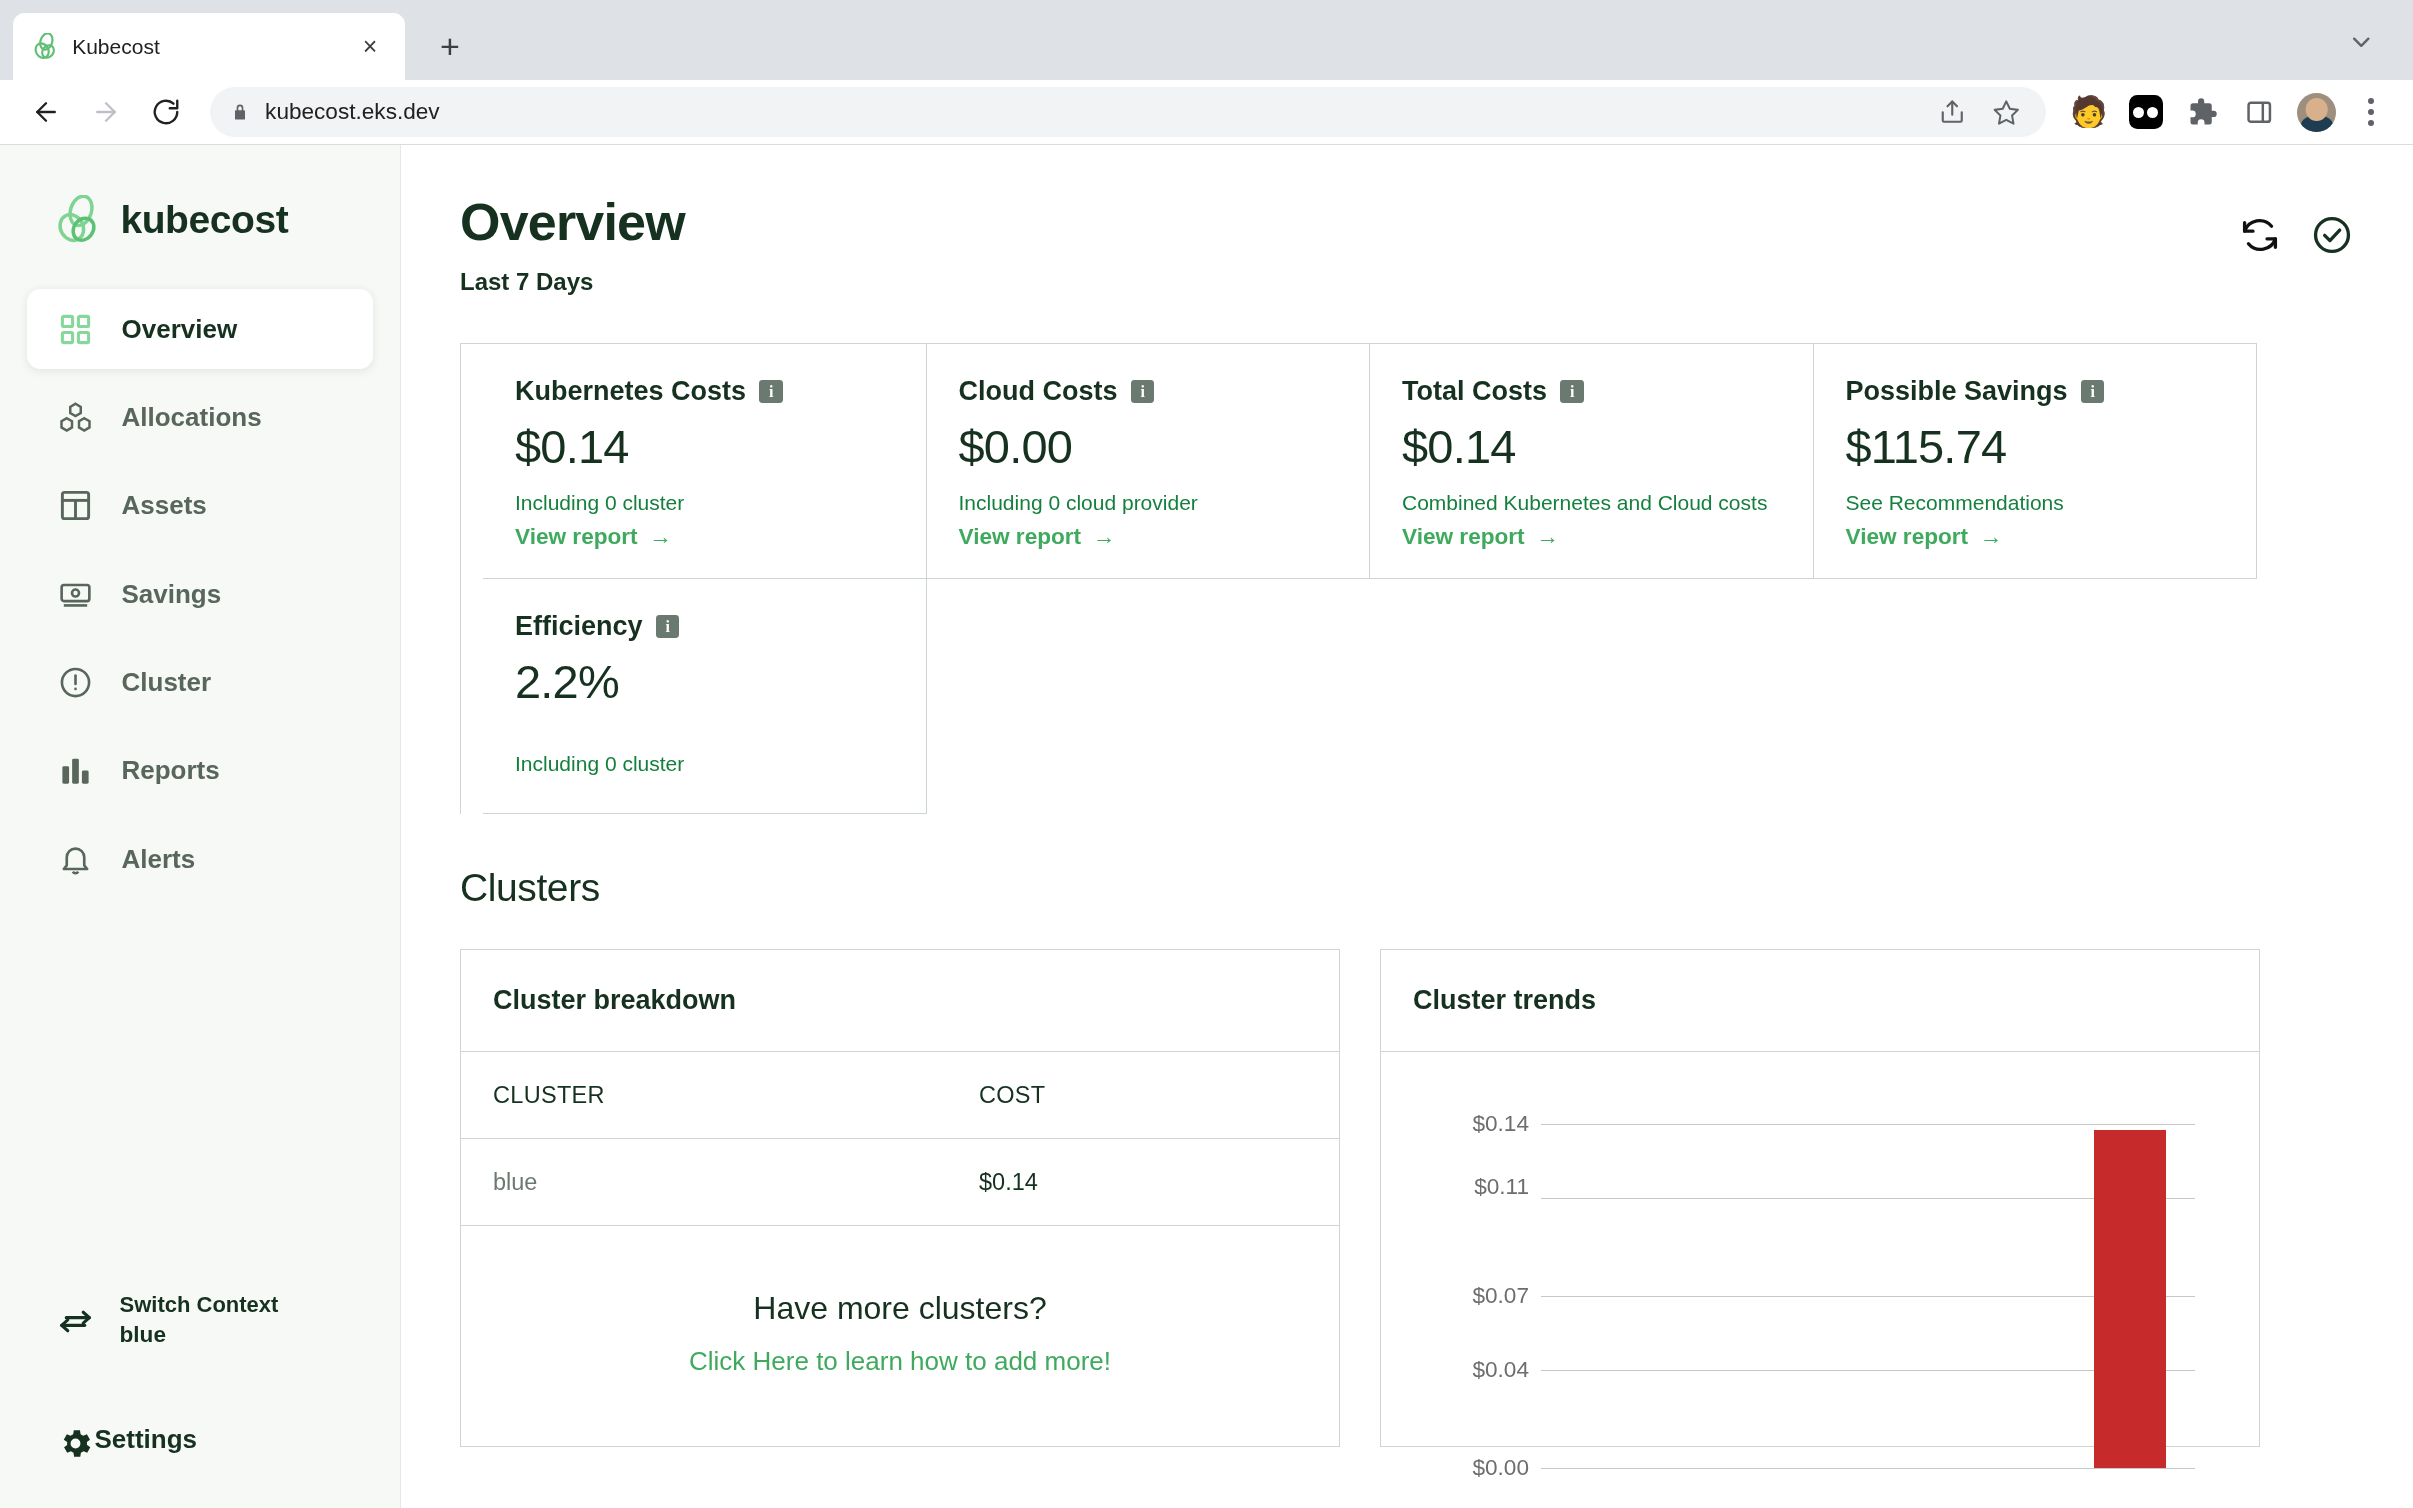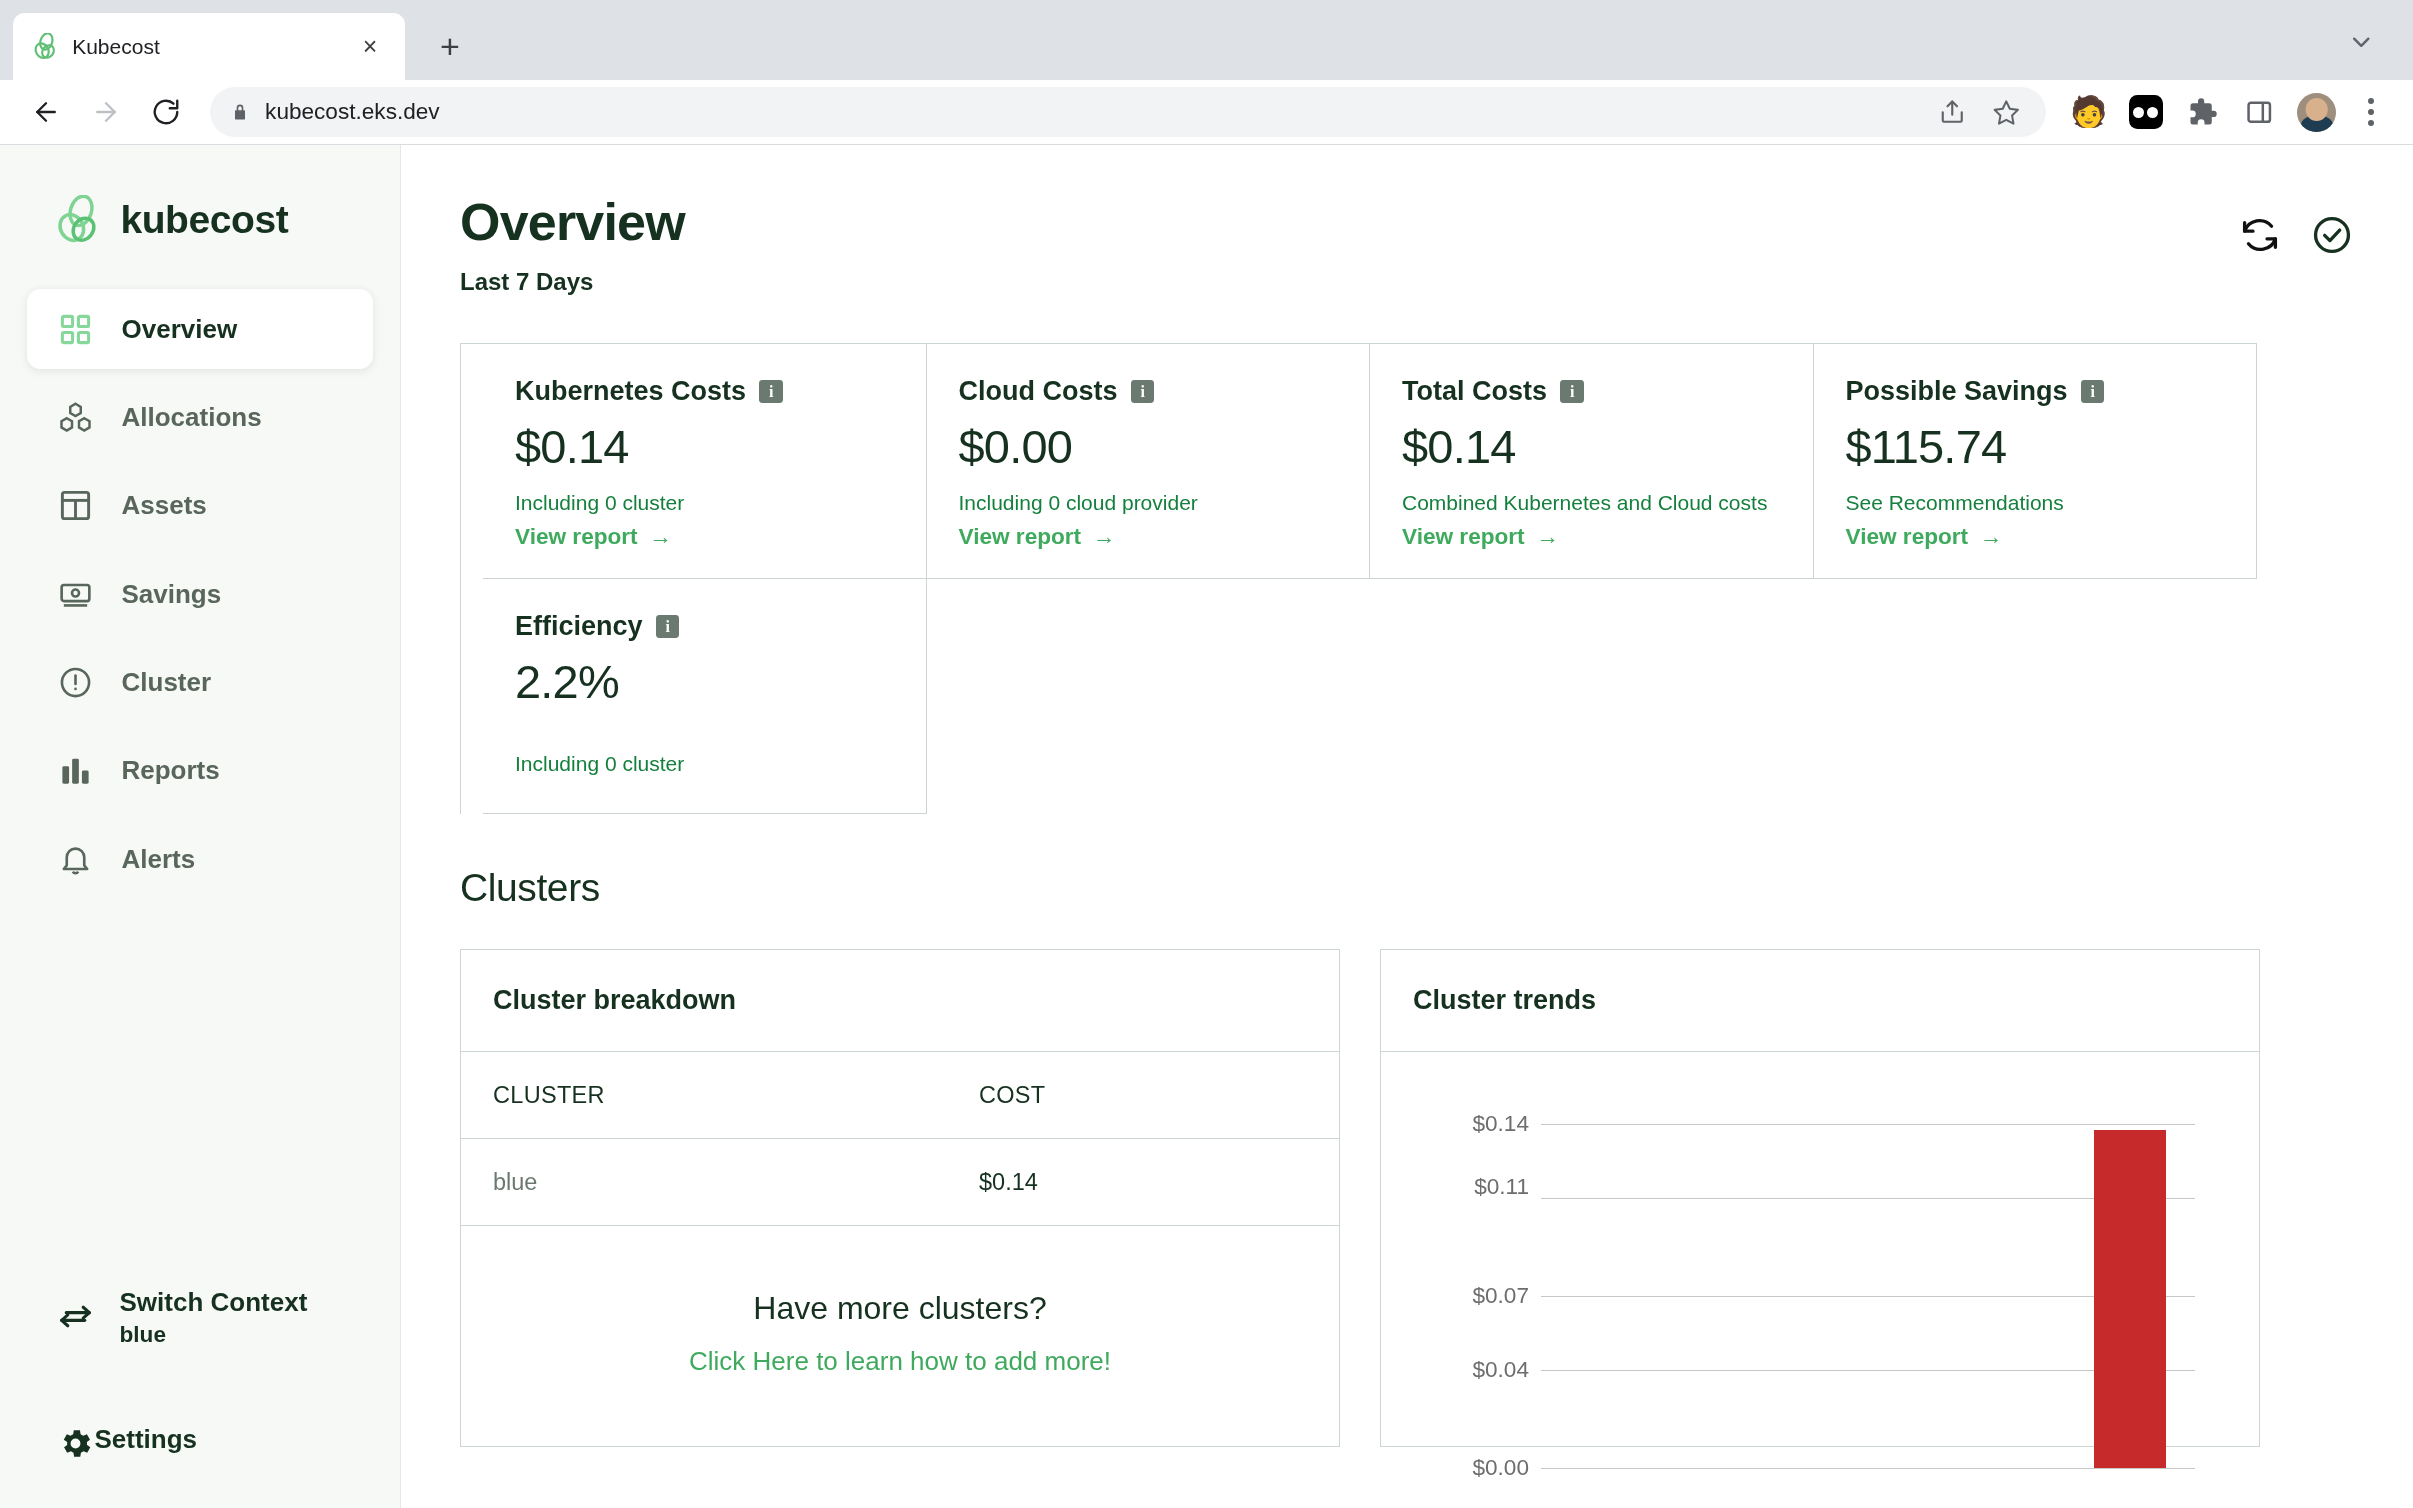--- a/index.html
+++ b/index.html
@@ -118,21 +118,21 @@
     background: #ffffff; color: #16311f;
     box-shadow: 0 1.7px 8.4px rgba(20,40,25,0.10);
   }
 
   .sidebar-bottom { margin-top: auto; padding: 0 27px 45px 27px; }
   .ctx-item {
     display: flex; align-items: flex-start; gap: 25px;
     padding: 0 28.5px; color: #16311f; margin-bottom: 72px;
   }
   .ctx-icon { width: 39px; height: 39px; flex: 0 0 39px; margin-top: 11.7px; display:flex; align-items:center; justify-content:center;}
-  .ctx-title { font-size: 26px; font-weight: 700; line-height: 1.25; }
+  .ctx-title { font-size: 22px; font-weight: 700; line-height: 1.25; }
   .ctx-sub { font-size: 22.6px; font-weight: 700; line-height: 1.5; color: #16311f; }
   .settings-item {
     display: flex; align-items: flex-start; padding: 0 28.5px;
     color: #16311f; font-size: 26px; font-weight: 700;
   }
   .settings-item .nav-icon { width: 39px; height: 39px; flex: 0 0 39px; display:flex; align-items:center; justify-content:center;}
 
   
   .main { flex: 1; min-width: 0; padding: 49px 59px 0 59px; overflow: hidden; }
   .main-head { display: flex; align-items: flex-start; }

